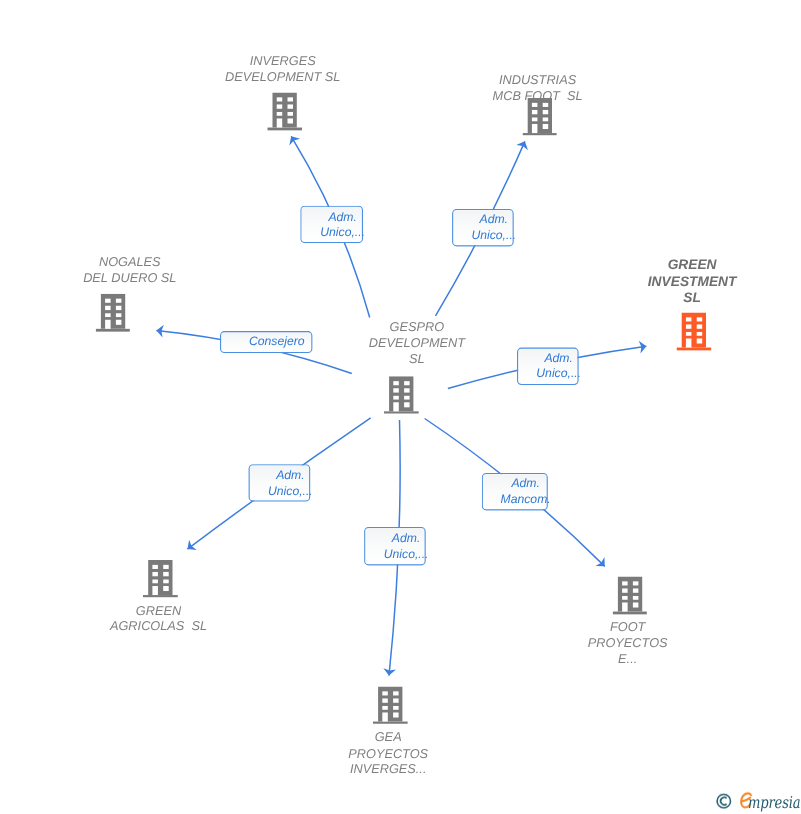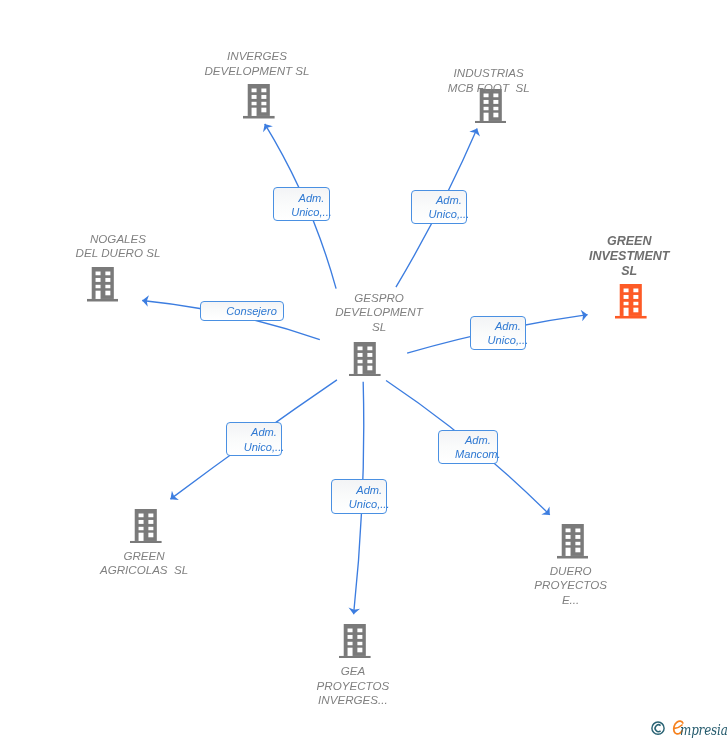--- a/index.html
+++ b/index.html
@@ -147,21 +147,21 @@
           <rect fill="#7a7a7a" x="0" y="31.95" width="31.6" height="2.55"></rect>
           <rect fill="#fff" x="8.56" y="4.5" width="5.0" height="3.75"></rect>
           <rect fill="#fff" x="18.37" y="4.5" width="5.0" height="3.75"></rect>
           <rect fill="#fff" x="8.56" y="10.95" width="5.0" height="3.95"></rect>
           <rect fill="#fff" x="18.37" y="10.95" width="5.0" height="3.95"></rect>
           <rect fill="#fff" x="8.56" y="17.8" width="5.0" height="3.45"></rect>
           <rect fill="#fff" x="18.37" y="17.8" width="5.0" height="3.45"></rect>
           <rect fill="#fff" x="8.56" y="23.7" width="5.0" height="8.25"></rect>
           <rect fill="#fff" x="18.37" y="23.7" width="5.0" height="4.6"></rect>
         </svg></div>
-      <div class="node-label" style="width: 140px; left: 500.6px; top: 563.75px;">DUERO
+      <div class="node-label" style="width: 140px; left: 500.6px; top: 563.75px;">FOOT
 PROYECTOS
 E...</div>
     </div>
     <div class="node" style="left: 0px; top: 0px; width: 0px; height: 0px;">
       <div class="bldg" style="left: 339.2px; top: 623.85px;"><svg class="bsvg" width="31.6" height="34.5" viewBox="0 0 31.6 34.5">
           <path fill="#7a7a7a" d="M4.72 0 H26.83 V31.95 H4.72 Z"></path>
           <rect fill="#7a7a7a" x="0" y="31.95" width="31.6" height="2.55"></rect>
           <rect fill="#fff" x="8.56" y="4.5" width="5.0" height="3.75"></rect>
           <rect fill="#fff" x="18.37" y="4.5" width="5.0" height="3.75"></rect>
           <rect fill="#fff" x="8.56" y="10.95" width="5.0" height="3.95"></rect>

